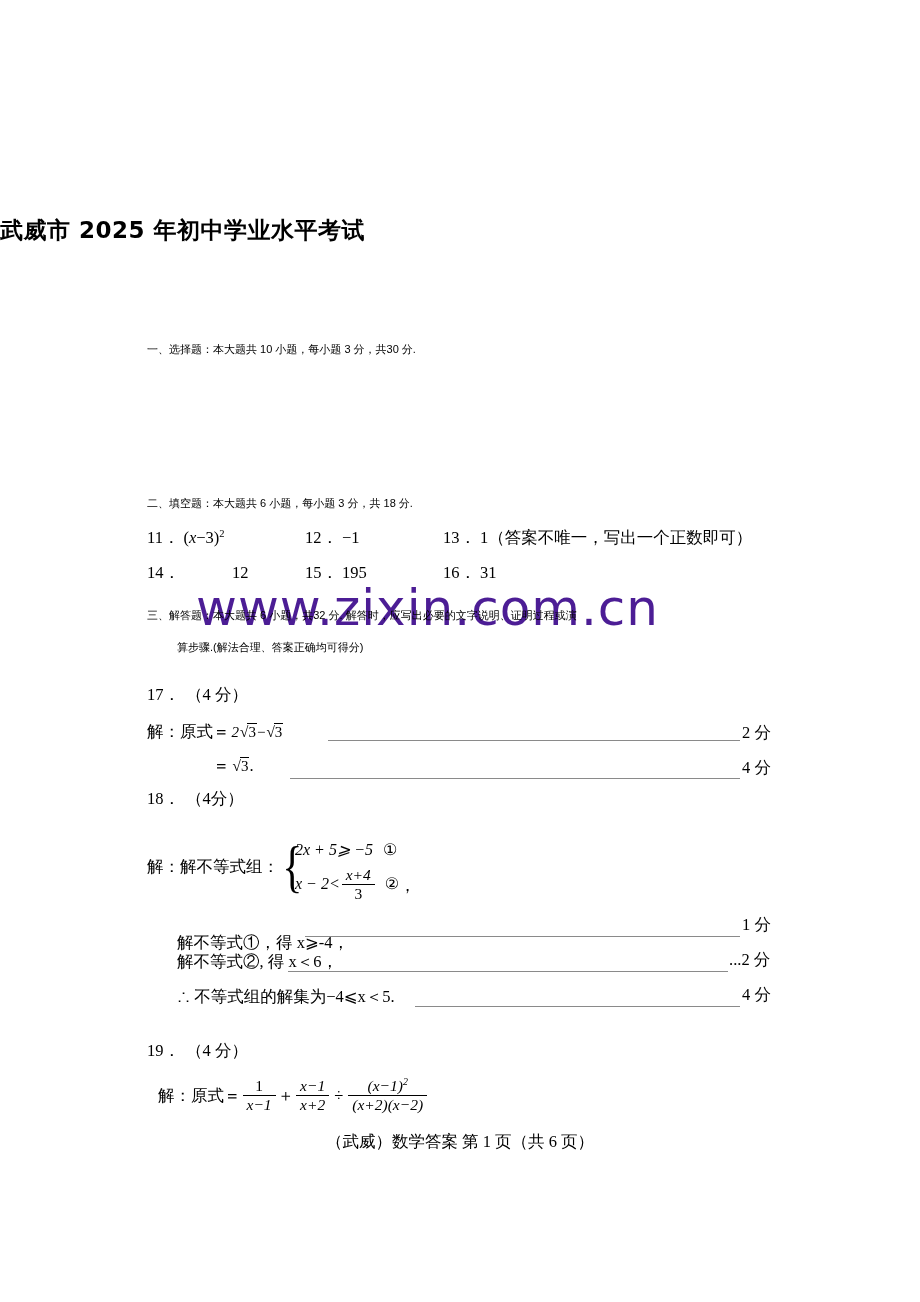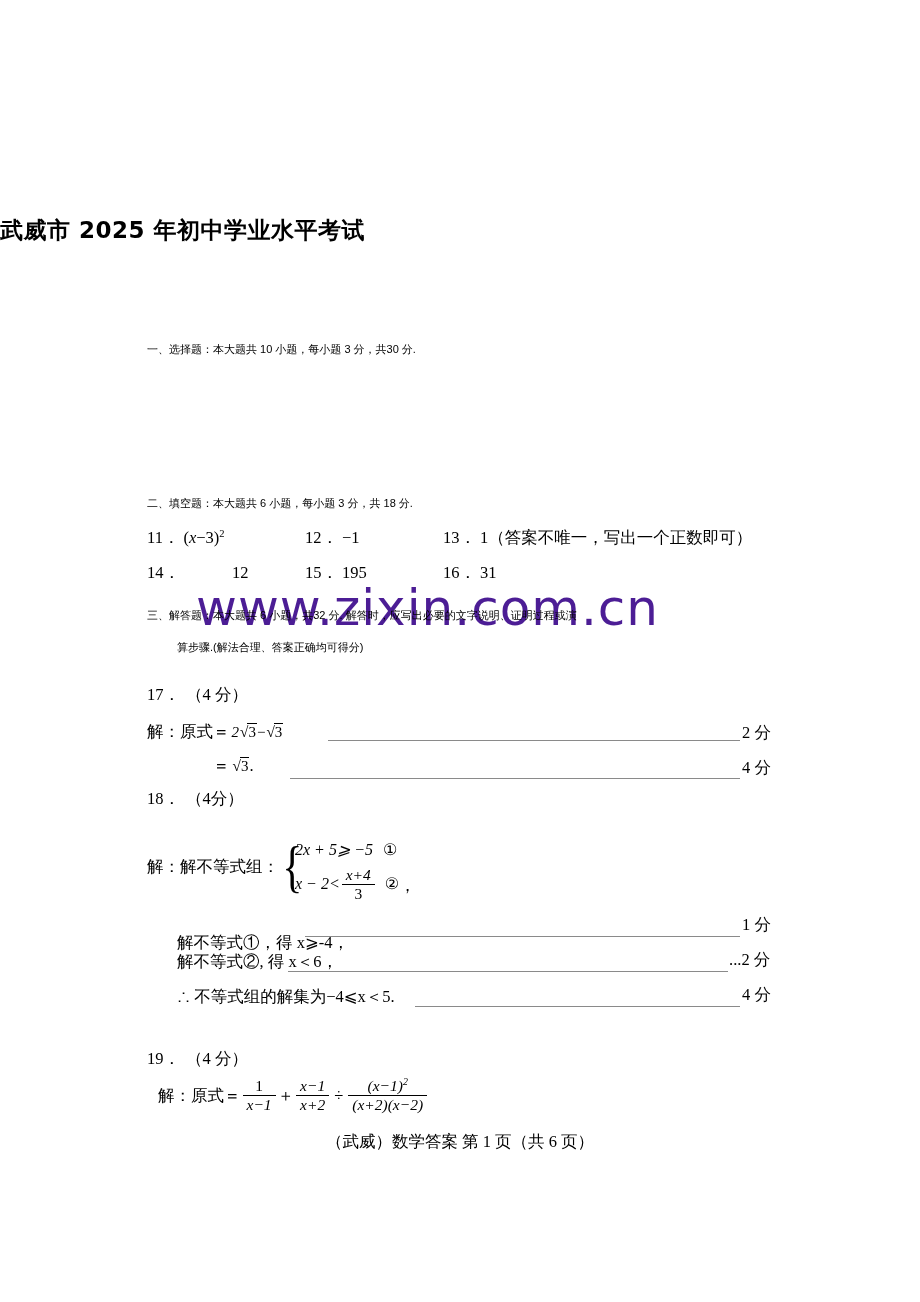--- a/index.html
+++ b/index.html
@@ -249,21 +249,21 @@
     <div class="score" style="left:742px; top:914px;">1 分</div>
 
     <div class="abs body-text" style="left:177px; top:949px;">解不等式②, 得 x＜6，</div>
     <div class="rule" style="left:288px; top:971px; width:440px;"></div>
     <div class="score" style="left:729px; top:949px;">...2 分</div>
 
     <div class="abs body-text" style="left:177px; top:984px;">∴   不等式组的解集为−4⩽x＜5.</div>
     <div class="rule" style="left:415px; top:1006px; width:325px;"></div>
     <div class="score" style="left:742px; top:984px;">4 分</div>
 
-    <div class="abs body-text" style="left:147px; top:1038px;margin-top:8px;">
+    <div class="abs body-text" style="left:147px; top:1038px;">
       <span>19．</span><span style="padding-left:6px;">（4 分）</span>
     </div>
 
     <div class="abs body-text" style="left:158px; top:1078px;">
       <span style="vertical-align:middle;">解：原式＝</span><span class="frac"><span class="num">1</span><span class="den mi">x−1</span></span><span style="vertical-align:middle;">＋</span><span class="frac"><span class="num mi">x−1</span><span class="den mi">x+2</span></span><span style="vertical-align:middle; padding:0 3px;">÷</span><span class="frac"><span class="num mi"><span>(x−1)</span><sup class="sp">2</sup></span><span class="den mi">(x+2)(x−2)</span></span>
     </div>
 
     <div class="footer">（武威）数学答案  第 1 页（共 6 页）</div>
 
   </div>

